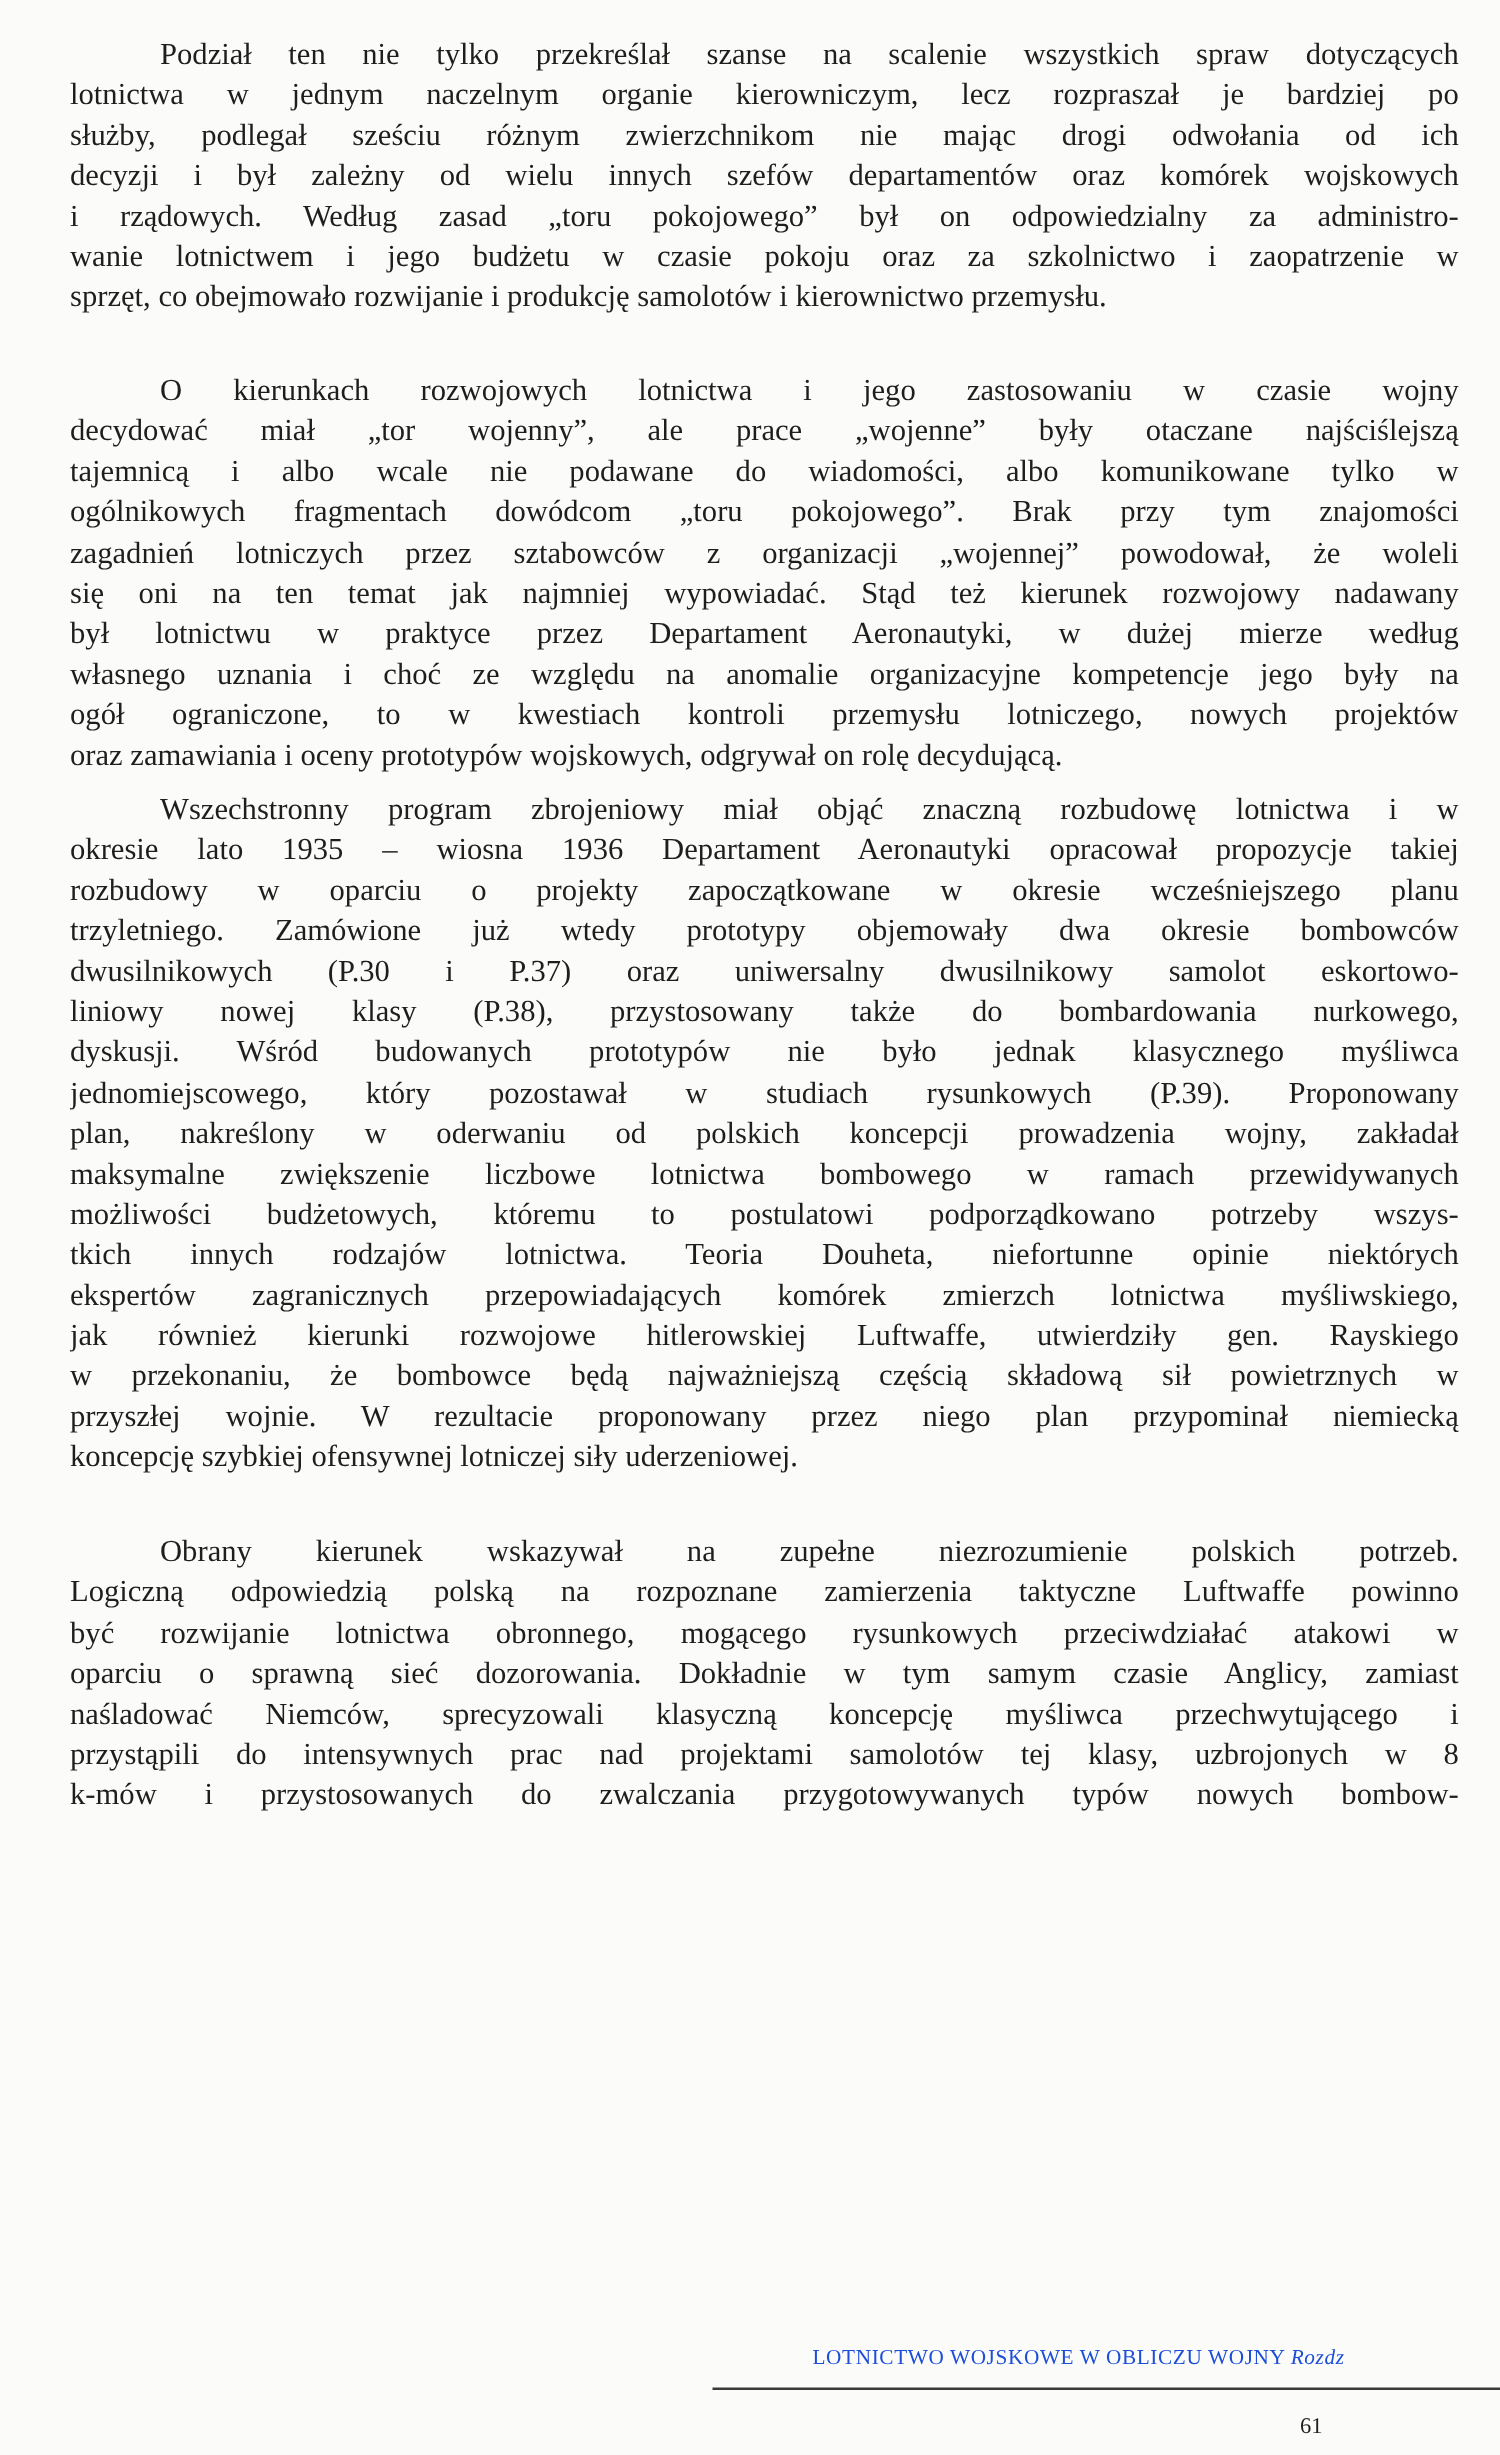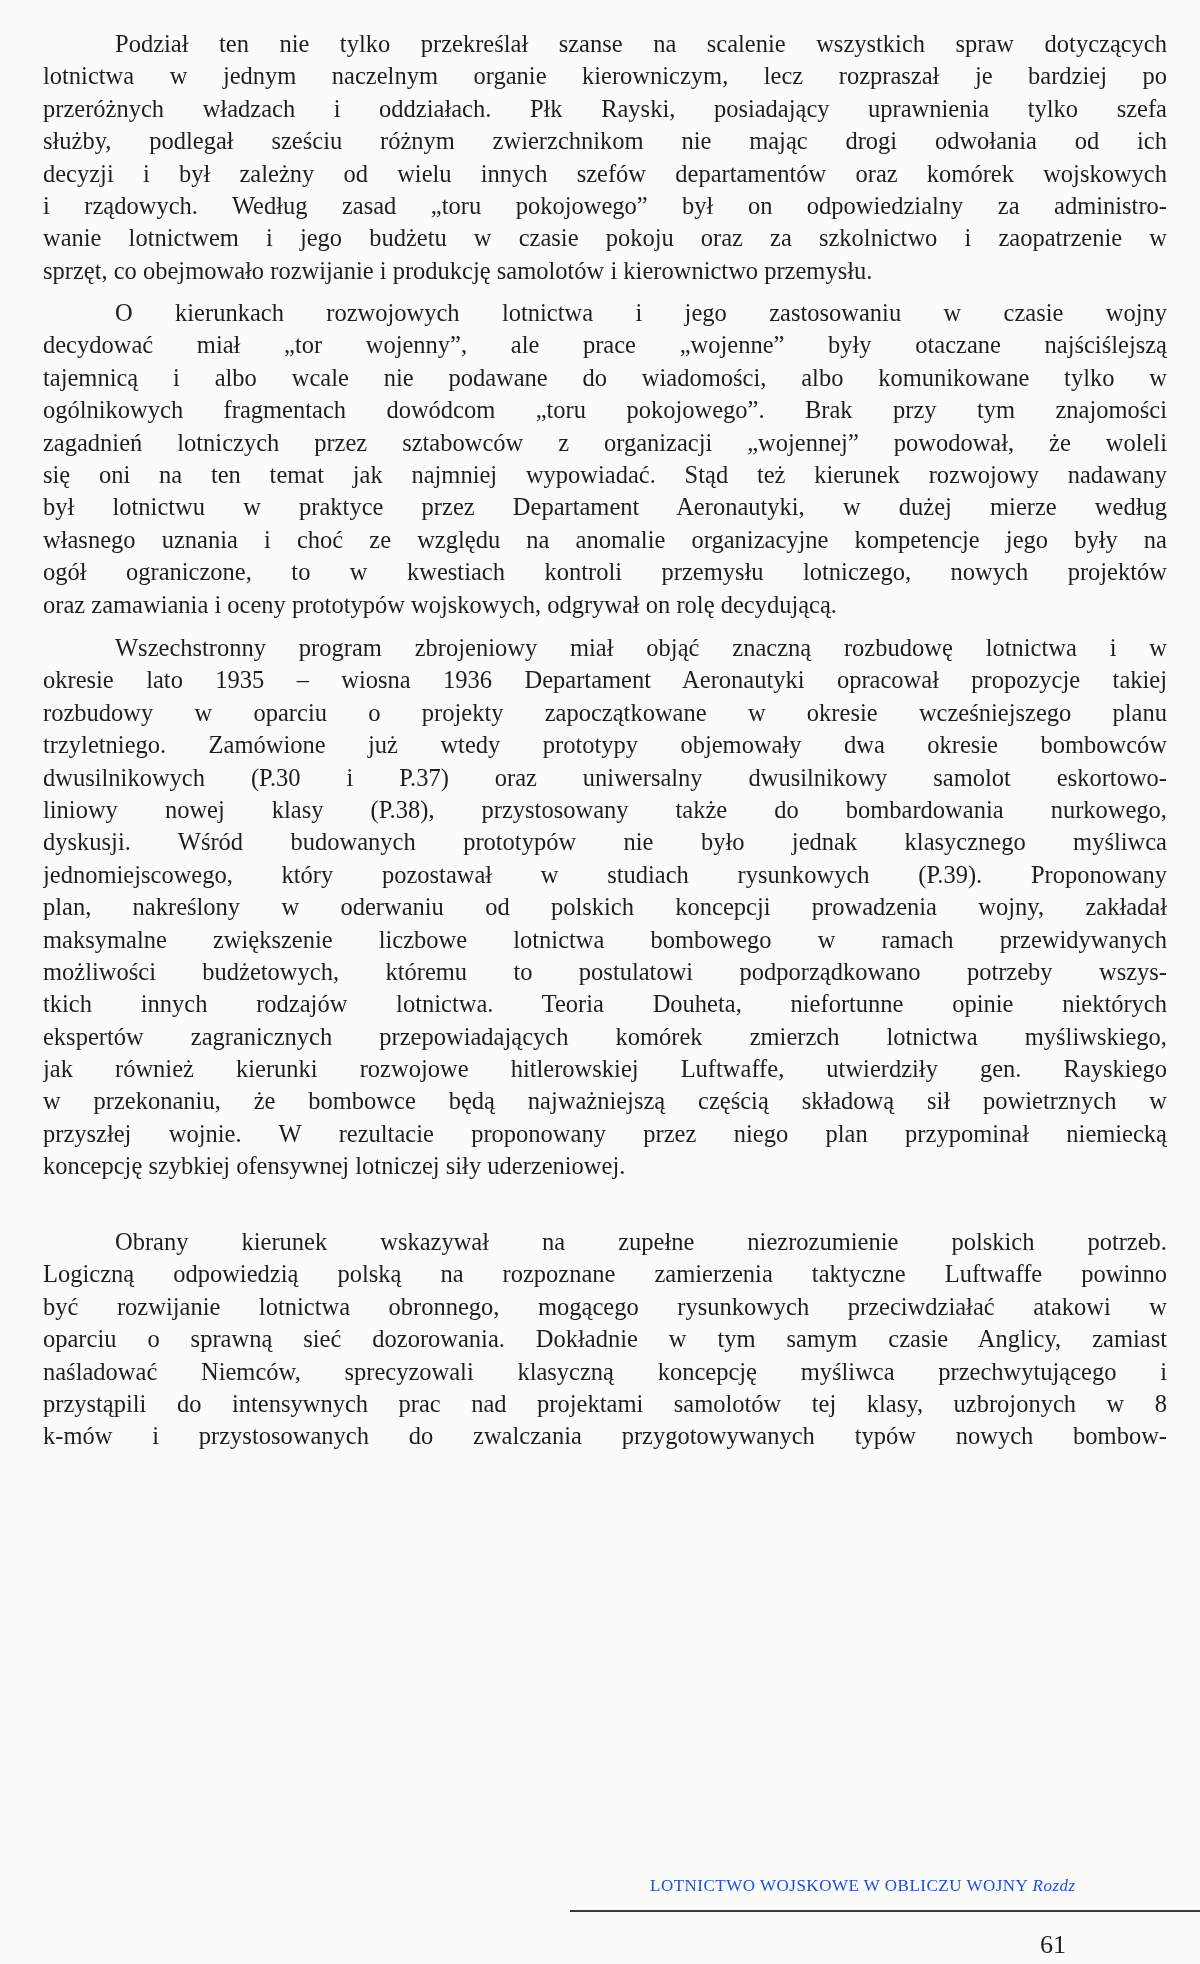--- a/index.html
+++ b/index.html
@@ -1,38 +1,37 @@
 <!DOCTYPE html>
 <html><head>
 <meta charset="utf-8">
 <style>
   html,body{margin:0;padding:0;}
   body{width:1200px;height:1964px;background:#fbfbf9;position:relative;overflow:hidden;
     font-family:"Liberation Serif","DejaVu Serif",serif;color:#1e1e1e;}
   .page{position:absolute;left:0;top:0;width:1200px;height:1964px;}
   .para{position:absolute;left:43px;width:1124px;}
   .line{height:32.4px;line-height:32.4px;font-size:24.5px;white-space:nowrap;
-    text-align:justify;text-align-last:justify;overflow:hidden;}
+    text-align:justify;text-align-last:justify;overflow:hidden;margin-left:13px;}
   .line.last{text-align-last:left;}
   .line.indent{padding-left:72px;box-sizing:border-box;}
   .footer-title{position:absolute;left:650px;top:1876px;width:550px;font-size:17px;
     letter-spacing:0.5px;white-space:nowrap;color:#1d4ed8;}
   .footer-title i{font-style:italic;}
   .footer-rule{position:absolute;left:570px;top:1910px;width:630px;height:2px;background:#3a3a3a;}
-  .page-number{position:absolute;left:1040px;top:1930px;font-size:26px;color:#1e1e1e;}
+  .page-number{position:absolute;left:1040px;top:1930px;font-size:18px;color:#1e1e1e;}
 </style>
 </head>
 <body>
 
 <div class="page">
 
   <div class="para" style="top:28px">
     <div class="line indent">Podział ten nie tylko przekreślał szanse na scalenie wszystkich spraw dotyczących</div>
     <div class="line">lotnictwa w jednym naczelnym organie kierowniczym, lecz rozpraszał je bardziej po</div>
-    <div class="line">przeróżnych władzach i oddziałach. Płk Rayski, posiadający uprawnienia tylko szefa</div>
     <div class="line">służby, podlegał sześciu różnym zwierzchnikom nie mając drogi odwołania od ich</div>
     <div class="line">decyzji i był zależny od wielu innych szefów departamentów oraz komórek wojskowych</div>
     <div class="line">i rządowych. Według zasad „toru pokojowego” był on odpowiedzialny za administro-</div>
     <div class="line">wanie lotnictwem i jego budżetu w czasie pokoju oraz za szkolnictwo i zaopatrzenie w</div>
     <div class="line last">sprzęt, co obejmowało rozwijanie i produkcję samolotów i kierownictwo przemysłu.</div>
   </div>
 
   <div class="para" style="top:297px">
     <div class="line indent">O kierunkach rozwojowych lotnictwa i jego zastosowaniu w czasie wojny</div>
     <div class="line">decydować miał „tor wojenny”, ale prace „wojenne” były otaczane najściślejszą</div>

